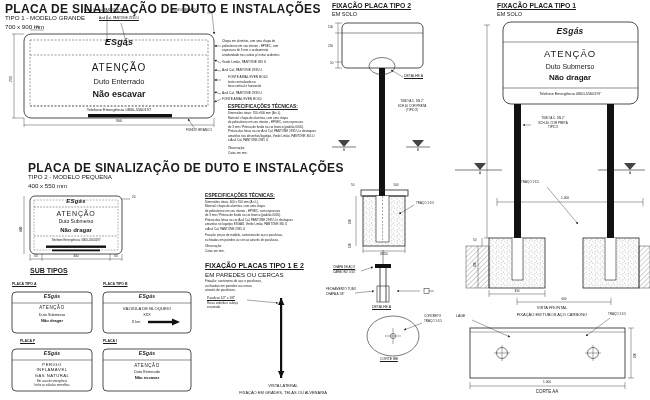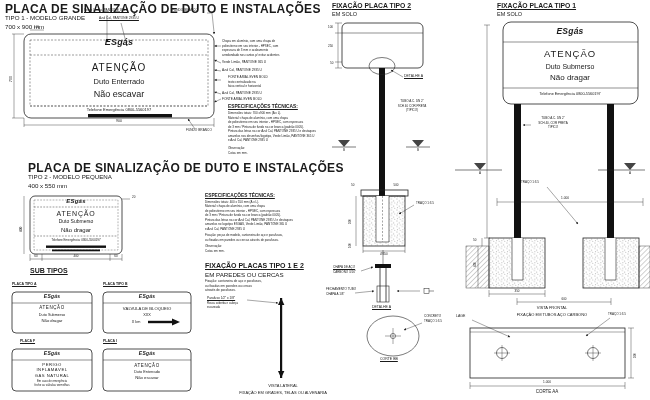--- a/index.html
+++ b/index.html
@@ -20,21 +20,21 @@
   .f48{font-size:4.8px}
   .f45{font-size:4.5px}
   .f42{font-size:4.2px}
   .f4{font-size:4px}
   .f38{font-size:3.8px}
   .f35{font-size:3.5px}
   .f32{font-size:3.2px}
   .f3{font-size:3px}
   .f28{font-size:2.8px}
   .logo{font-weight:800;font-style:italic;letter-spacing:.2px}
-  .w6{font-weight:400}
+  .w6{font-weight:700}
   .ls1{letter-spacing:1px}
 </style>
 </head>
 <body>
 
 <div class="stage">
 
 <svg class="lw" width="650" height="400" viewBox="0 0 650 400">
   <defs>
     <pattern id="stip" width="5.5" height="5.5" patternUnits="userSpaceOnUse">

